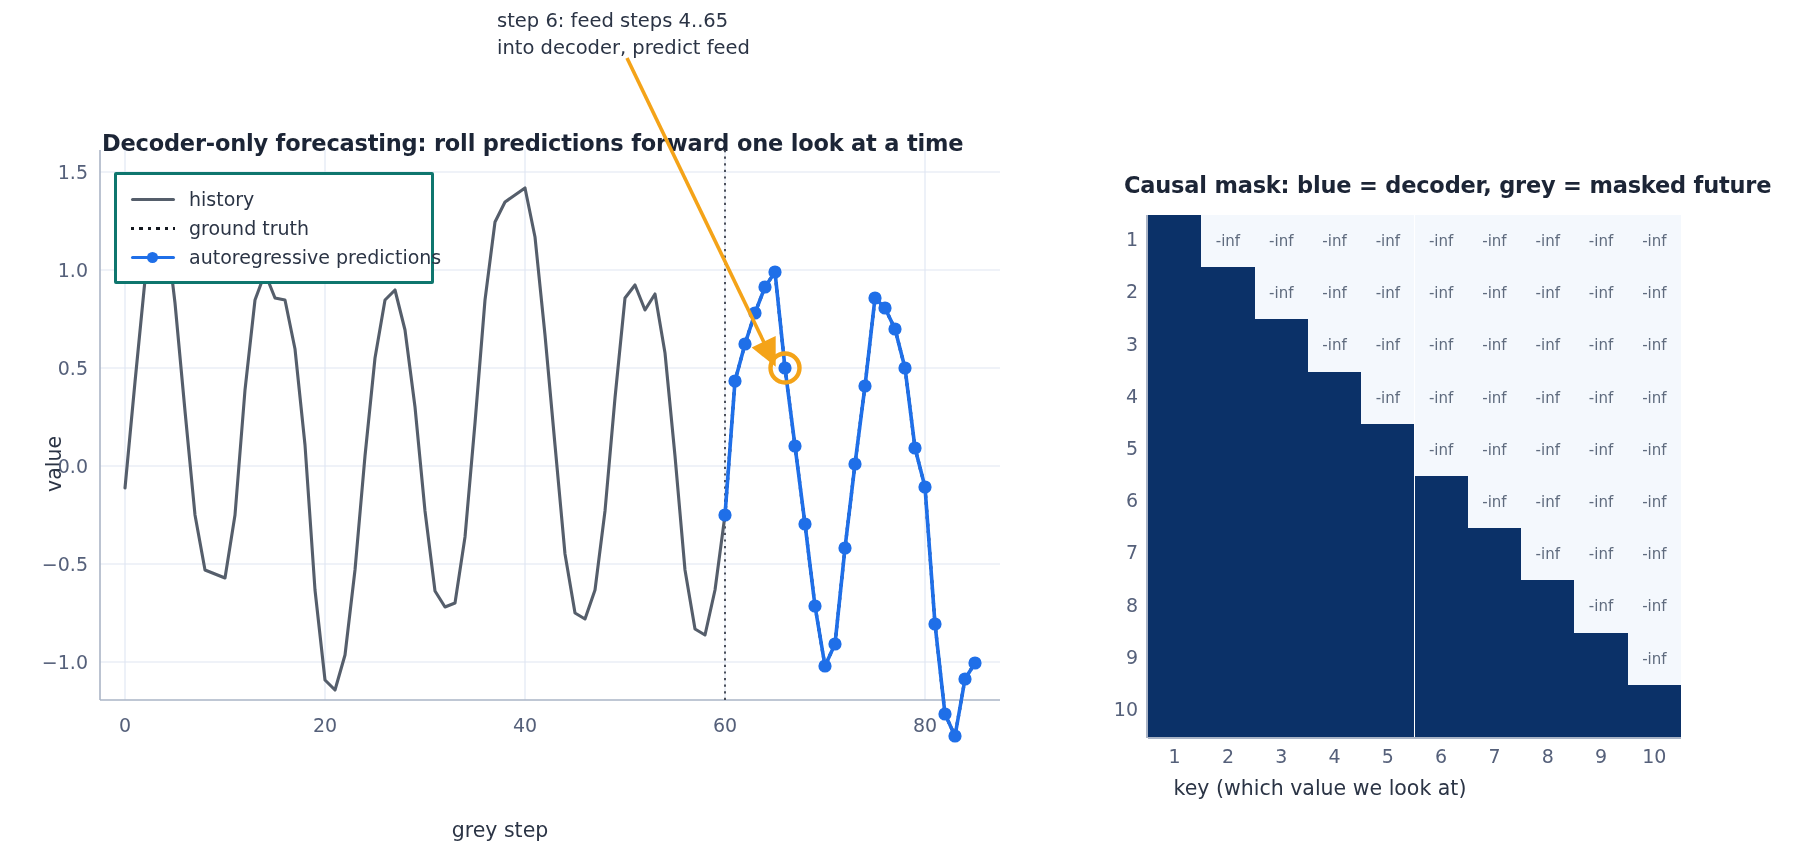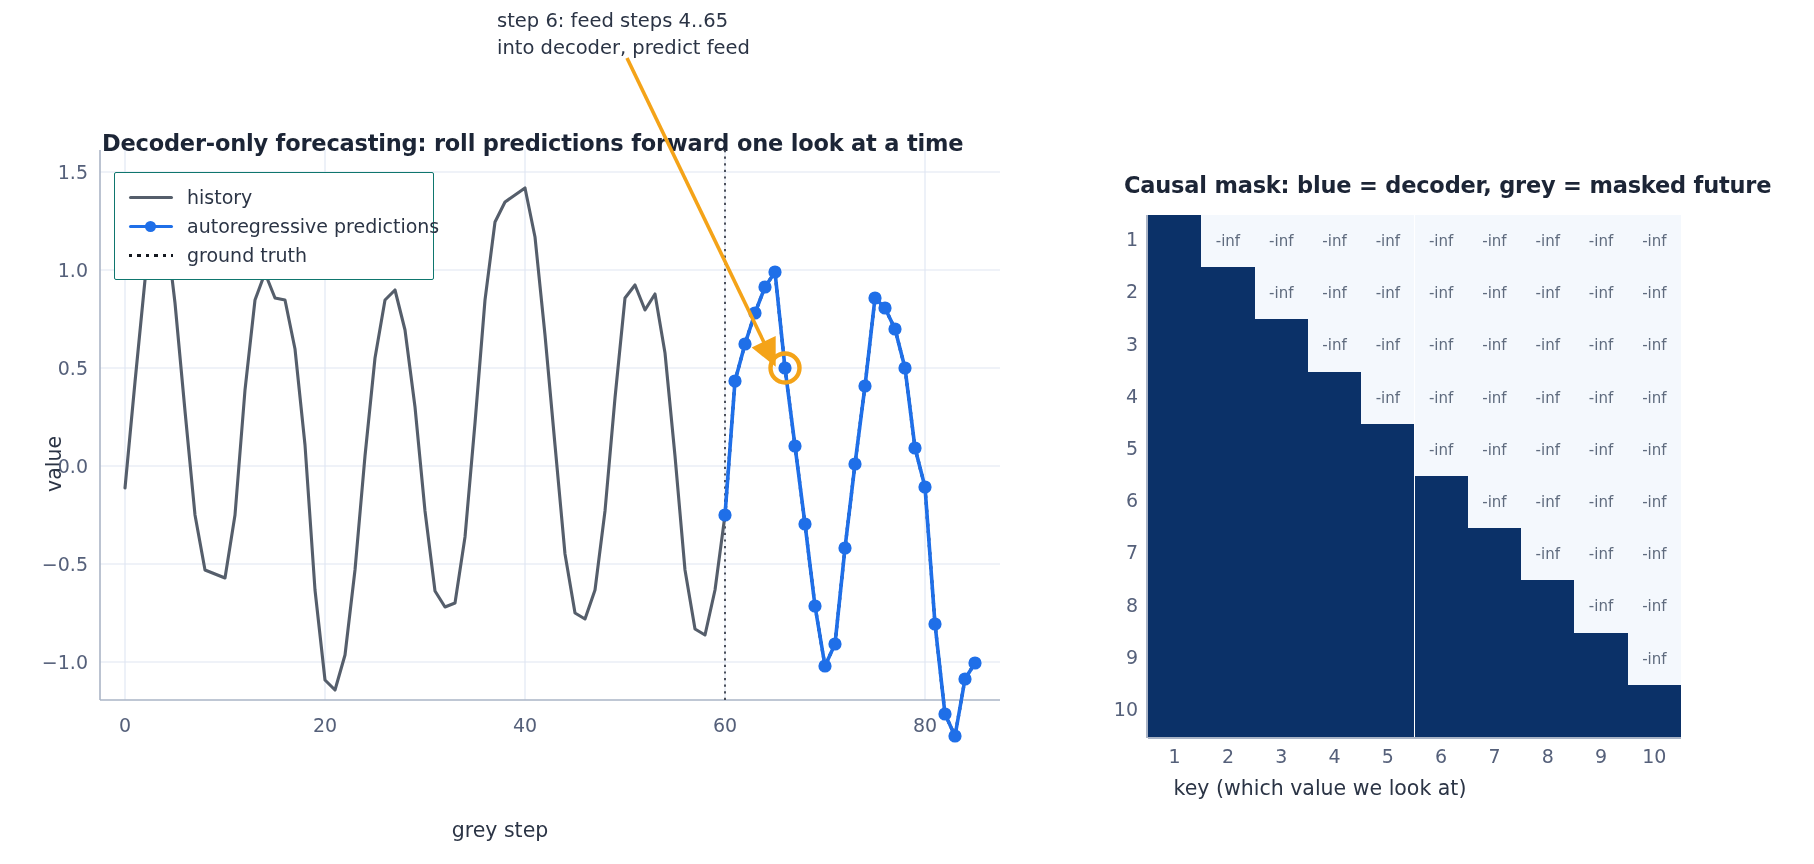--- a/index.html
+++ b/index.html
@@ -17,21 +17,21 @@
   
   #left-title{position:absolute;left:102px;top:130px;font-size:22.5px;
               font-weight:bold;color:#1c2536;letter-spacing:-0.2px;}
   #left-ylabel{position:absolute;left:-6px;top:452px;width:120px;text-align:center;
                font-size:20.5px;color:#2b3445;transform:rotate(-90deg);transform-origin:center;}
   #left-xlabel{position:absolute;left:370px;top:818px;width:260px;text-align:center;
                font-size:20.5px;color:#2b3445;}
 
   
   #legend{position:absolute;left:114px;top:172px;width:320px;
-          background:#ffffff;border:1px solid #0f766e;border-radius:2px;
+          background:#ffffff;border:3px solid #0f766e;border-radius:2px;
           padding:9px 12px 10px 12px;box-sizing:border-box;}
   .leg-row{display:flex;align-items:center;height:29px;}
   .leg-key{width:48px;height:18px;position:relative;margin-right:12px;flex:0 0 48px;}
   .leg-label{font-size:19px;color:#2b3445;white-space:nowrap;}
   .k-solid{position:absolute;left:2px;top:8px;width:44px;height:3.2px;background:#555e6b;border-radius:2px;}
   .k-dot{position:absolute;left:2px;top:8.5px;width:44px;height:3.2px;
          background:repeating-linear-gradient(to right,#14181f 0 3.4px,transparent 3.4px 8.4px);}
   .k-pred{position:absolute;left:2px;top:8px;width:44px;height:3.4px;background:#1f6fe8;border-radius:2px;}
   .k-pred-m{position:absolute;left:18px;top:4px;width:11px;height:11px;border-radius:50%;background:#1f6fe8;}
 
@@ -152,30 +152,30 @@
 
 <div id="legend">
   <div class="leg-row">
     <span class="leg-key">
         <i class="k-solid"></i>
       </span>
     <span class="leg-label">history</span>
   </div>
   <div class="leg-row">
     <span class="leg-key">
+        <i class="k-dot"></i>
+      </span>
+    <span class="leg-label">ground truth</span>
+  </div>
+  <div class="leg-row">
+    <span class="leg-key">
         <i class="k-pred"></i>
         <i class="k-pred-m"></i>
       </span>
     <span class="leg-label">autoregressive predictions</span>
-  </div>
-  <div class="leg-row">
-    <span class="leg-key">
-        <i class="k-dot"></i>
-      </span>
-    <span class="leg-label">ground truth</span>
   </div>
 </div>
 
 <div id="right-title">Causal mask: blue = decoder, grey = masked future</div>
 <div id="right-ylabel">query (current step)</div>
 <div id="right-xlabel">key (which value we look at)</div>
 <div id="heat">
     <div class="hm-cell" style="left: 0px; top: 0px; width: 53.3px; height: 52.2px; background: rgb(11, 49, 104); color: transparent;"></div>
     <div class="hm-cell" style="left: 53.3px; top: 0px; width: 53.3px; height: 52.2px; background: rgb(244, 248, 253); color: rgb(95, 107, 126);">-inf</div>
     <div class="hm-cell" style="left: 106.6px; top: 0px; width: 53.3px; height: 52.2px; background: rgb(244, 248, 253); color: rgb(95, 107, 126);">-inf</div>

